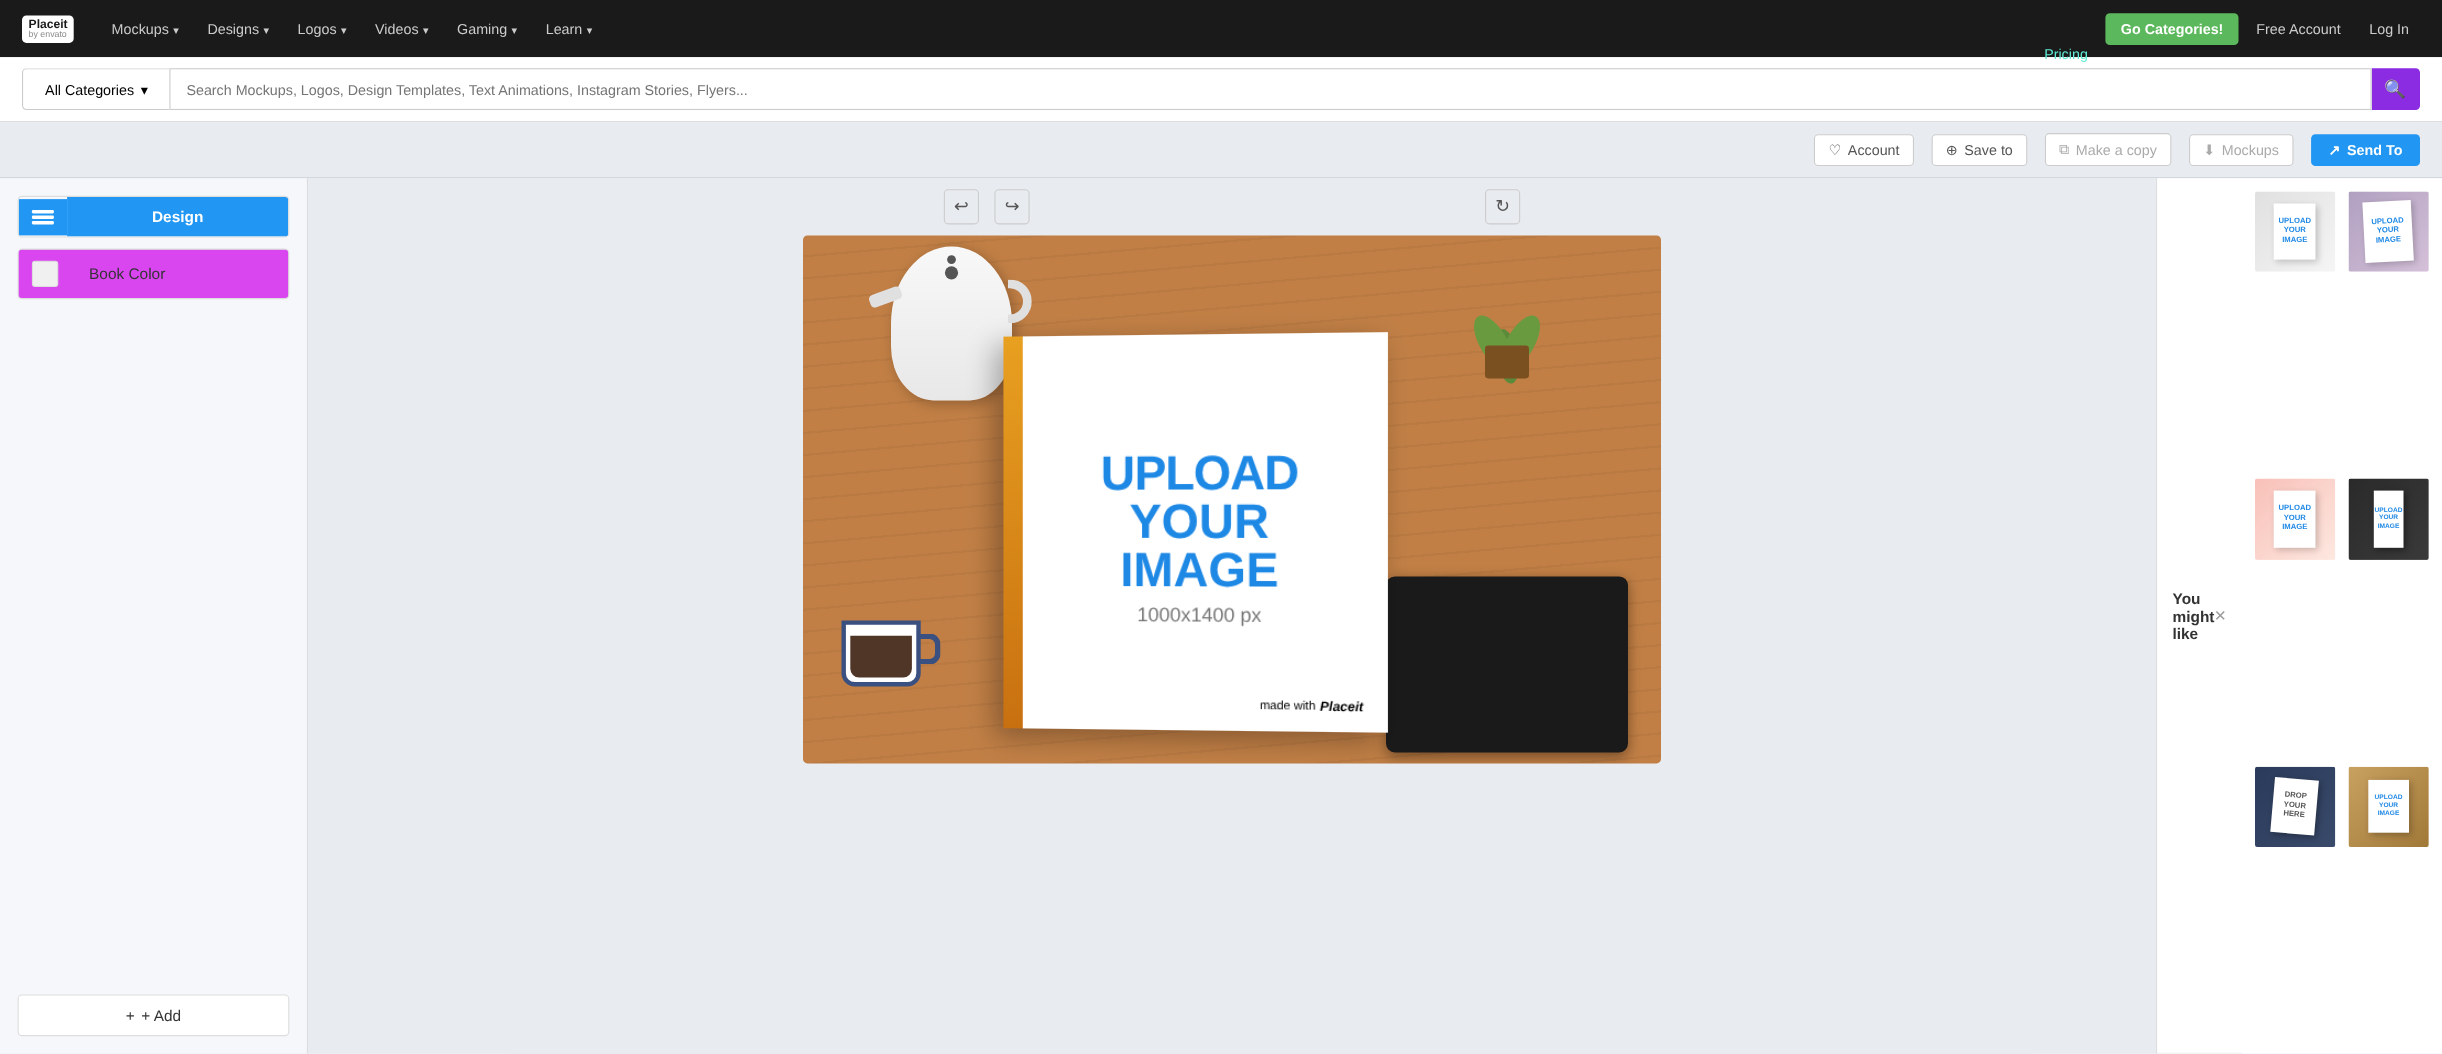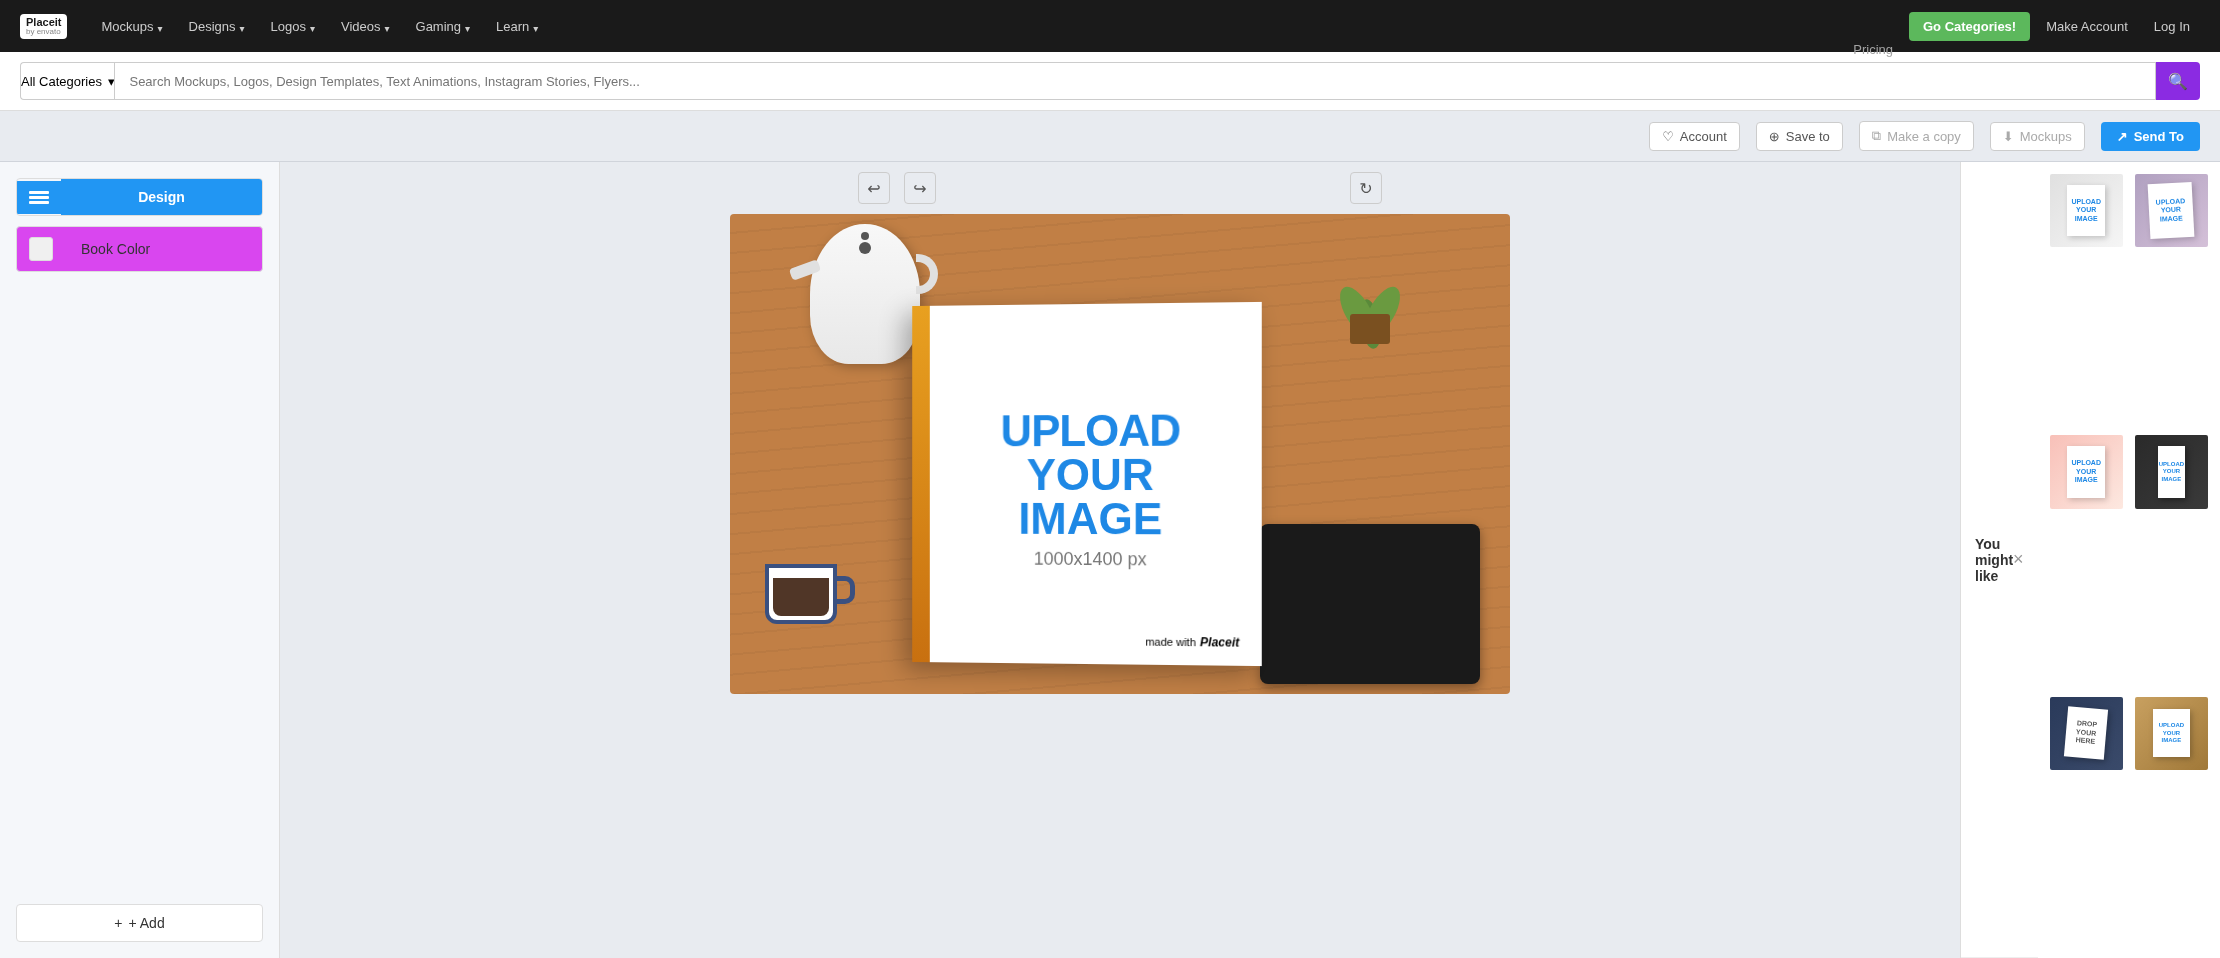--- a/index.html
+++ b/index.html
@@ -43,21 +43,21 @@
       cursor: pointer;
       display: flex;
       align-items: flex-end;
       gap: 4px;
       white-space: nowrap;
       text-decoration: none;
     }
     .nav-chevron { font-size: 10px; }
     .nav-spacer { flex: 1; }
     .nav-pricing {
-      color: #a3a3a3;
+      color: #5eead4;
       font-size: 13px;
       padding: 6px 10px;
       cursor: pointer;
       margin-top: 47px;
     }
     .nav-go-unlimited {
       background: #5cb85c;
       color: #fff;
       border: none;
       border-radius: 4px;
@@ -86,21 +86,21 @@
       border-bottom: 1px solid #ddd;
       padding: 10px 20px;
       display: flex;
       align-items: center;
       gap: 0;
     }
     .category-select {
       border: 1px solid #ccc;
       border-right: none;
       border-radius: 4px 0 0 4px;
-      padding: 8px 0;
+      padding: 8px 20px;
       font-size: 13px;
       background: #fff;
       cursor: pointer;
       display: flex;
       align-items: center;
       gap: 6px;
       white-space: nowrap;
       height: 38px;
     }
     .search-input-wrap {
@@ -390,21 +390,21 @@
     <span>Gaming</span>
     <span class="nav-chevron">▾</span>
   </a>
   <a class="nav-item">
     <span>Learn</span>
     <span class="nav-chevron">▾</span>
   </a>
   <div class="nav-spacer"></div>
   <span class="nav-pricing">Pricing</span>
   <button class="nav-go-unlimited">Go Categories!</button>
-  <span class="nav-free-account">Make Account</span>
+  <span class="nav-free-account">Free Account</span>
   <span class="nav-login">Log In</span>
 </nav>
 
 <div class="search-bar">
   <div class="category-select">
     <span>All Categories</span>
     <span>▾</span>
   </div>
   <div class="search-input-wrap">
     <input type="text" placeholder="Search Mockups, Logos, Design Templates, Text Animations, Instagram Stories, Flyers..." style="">

